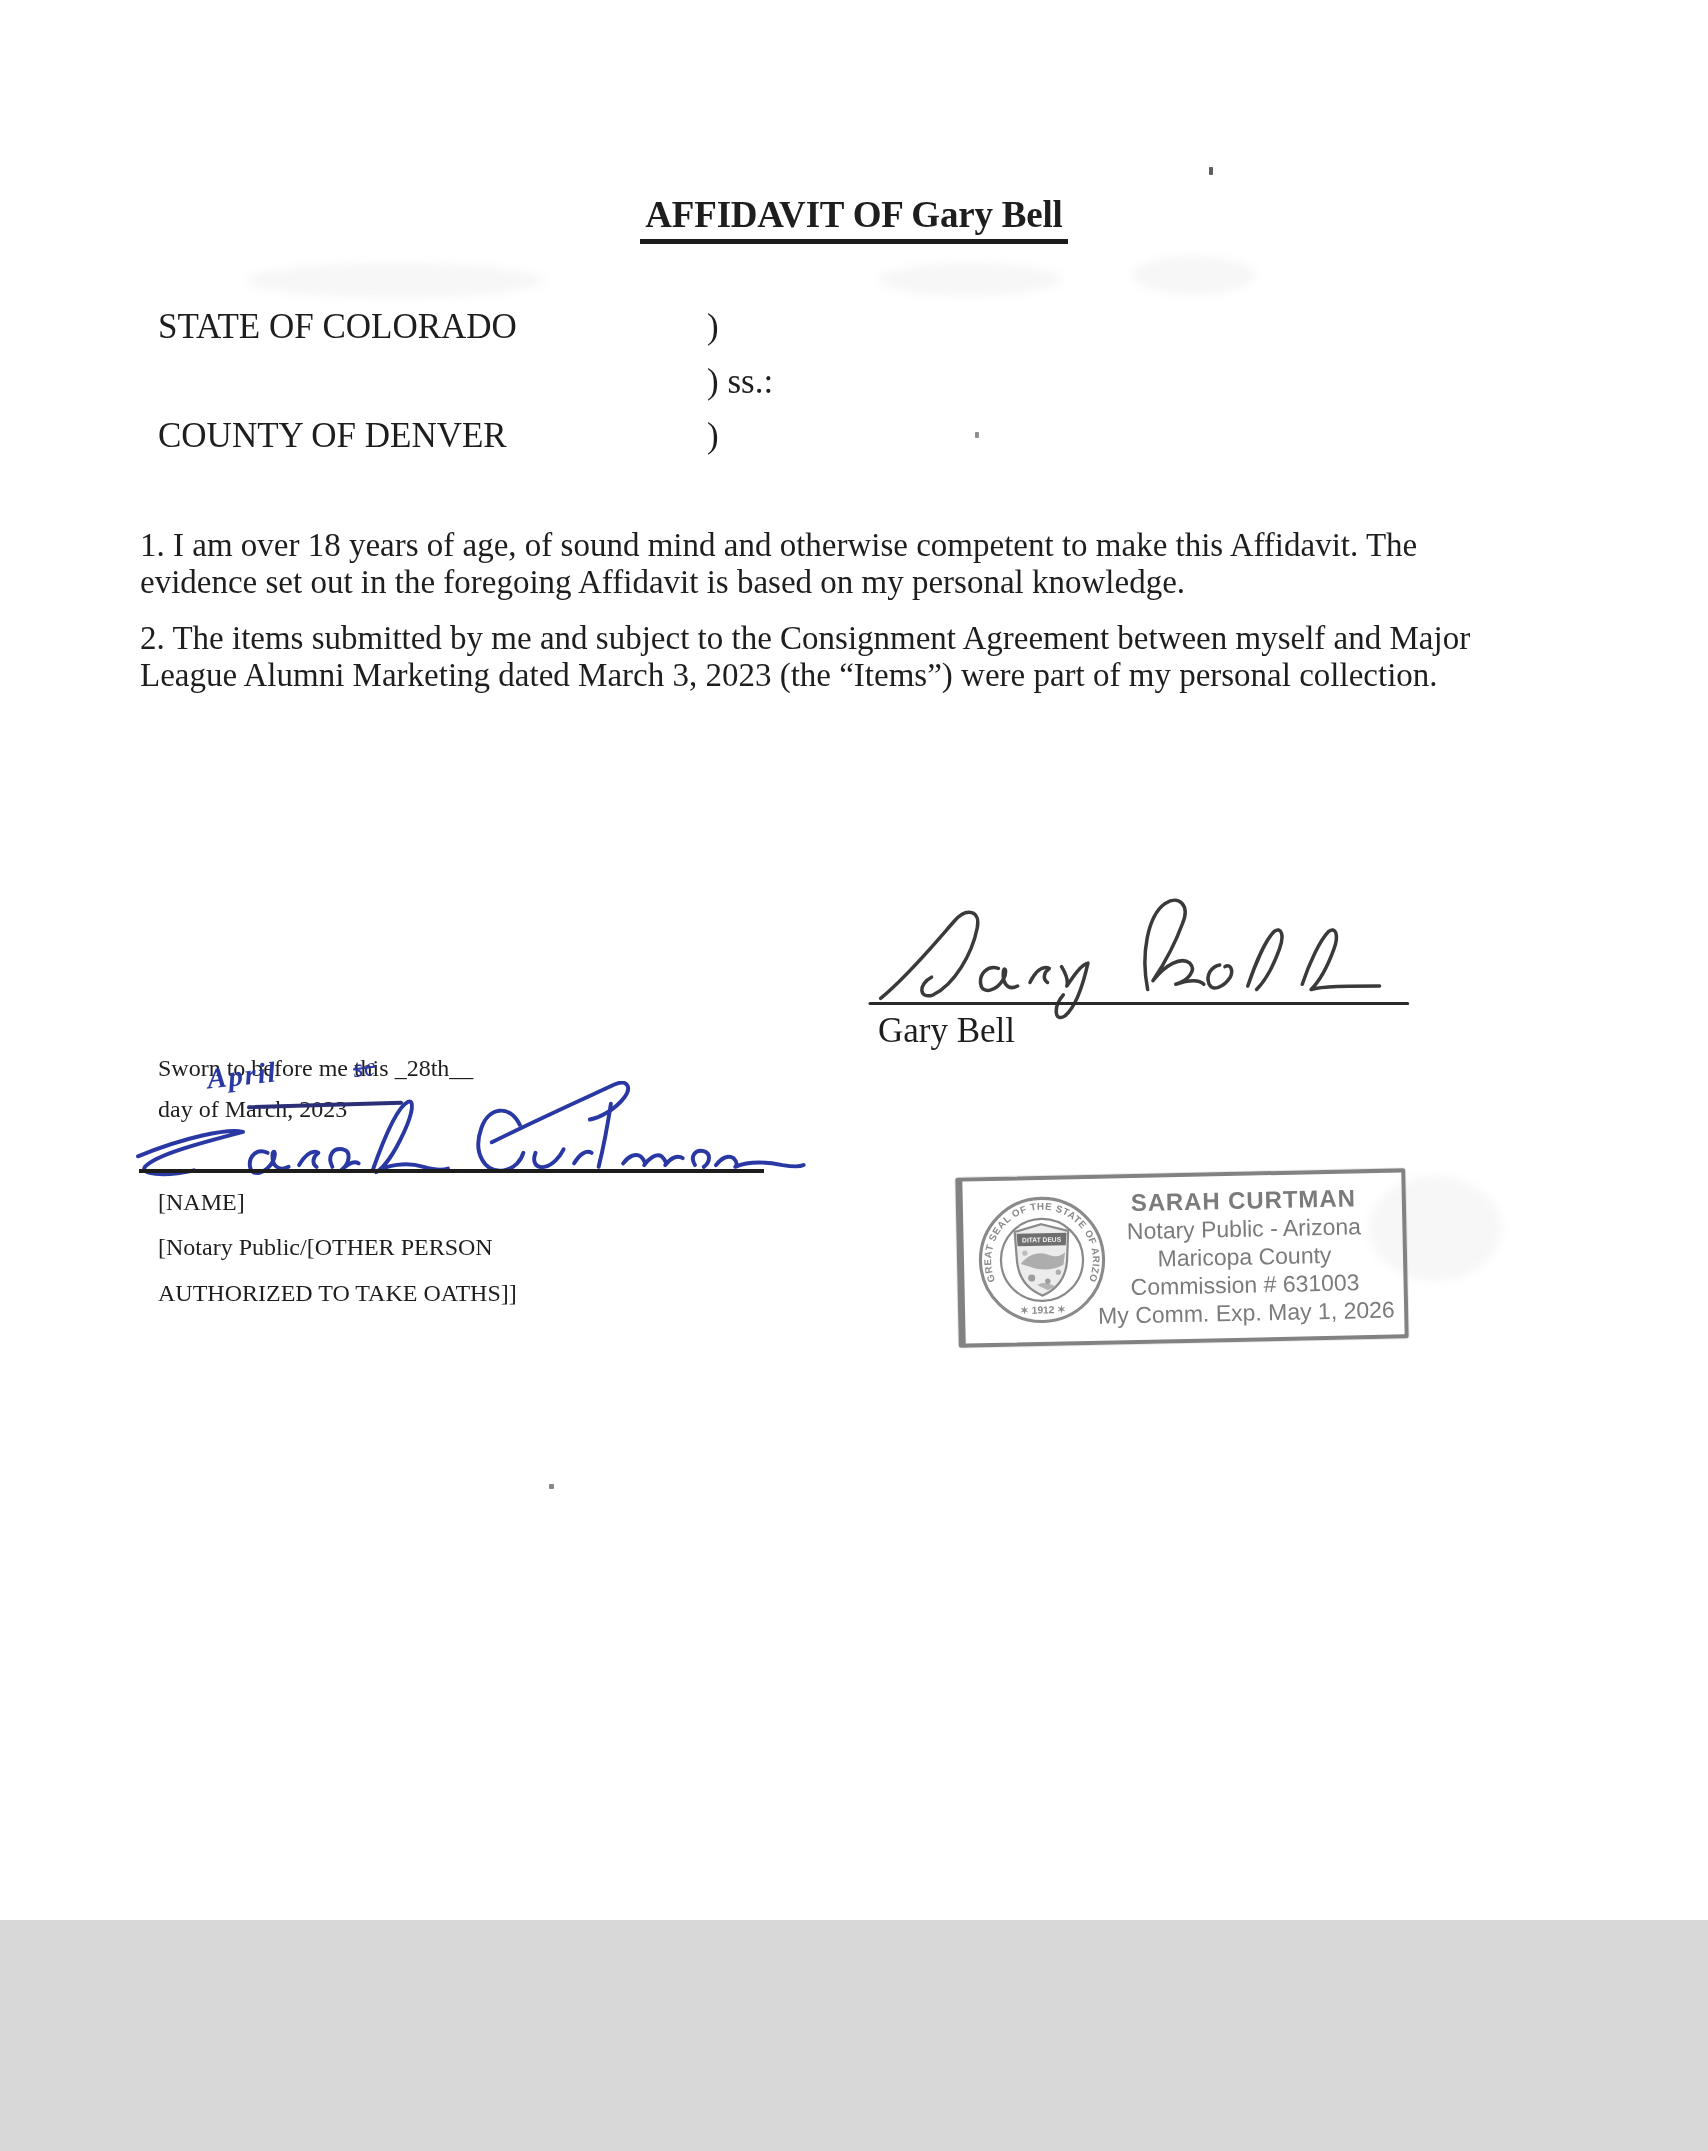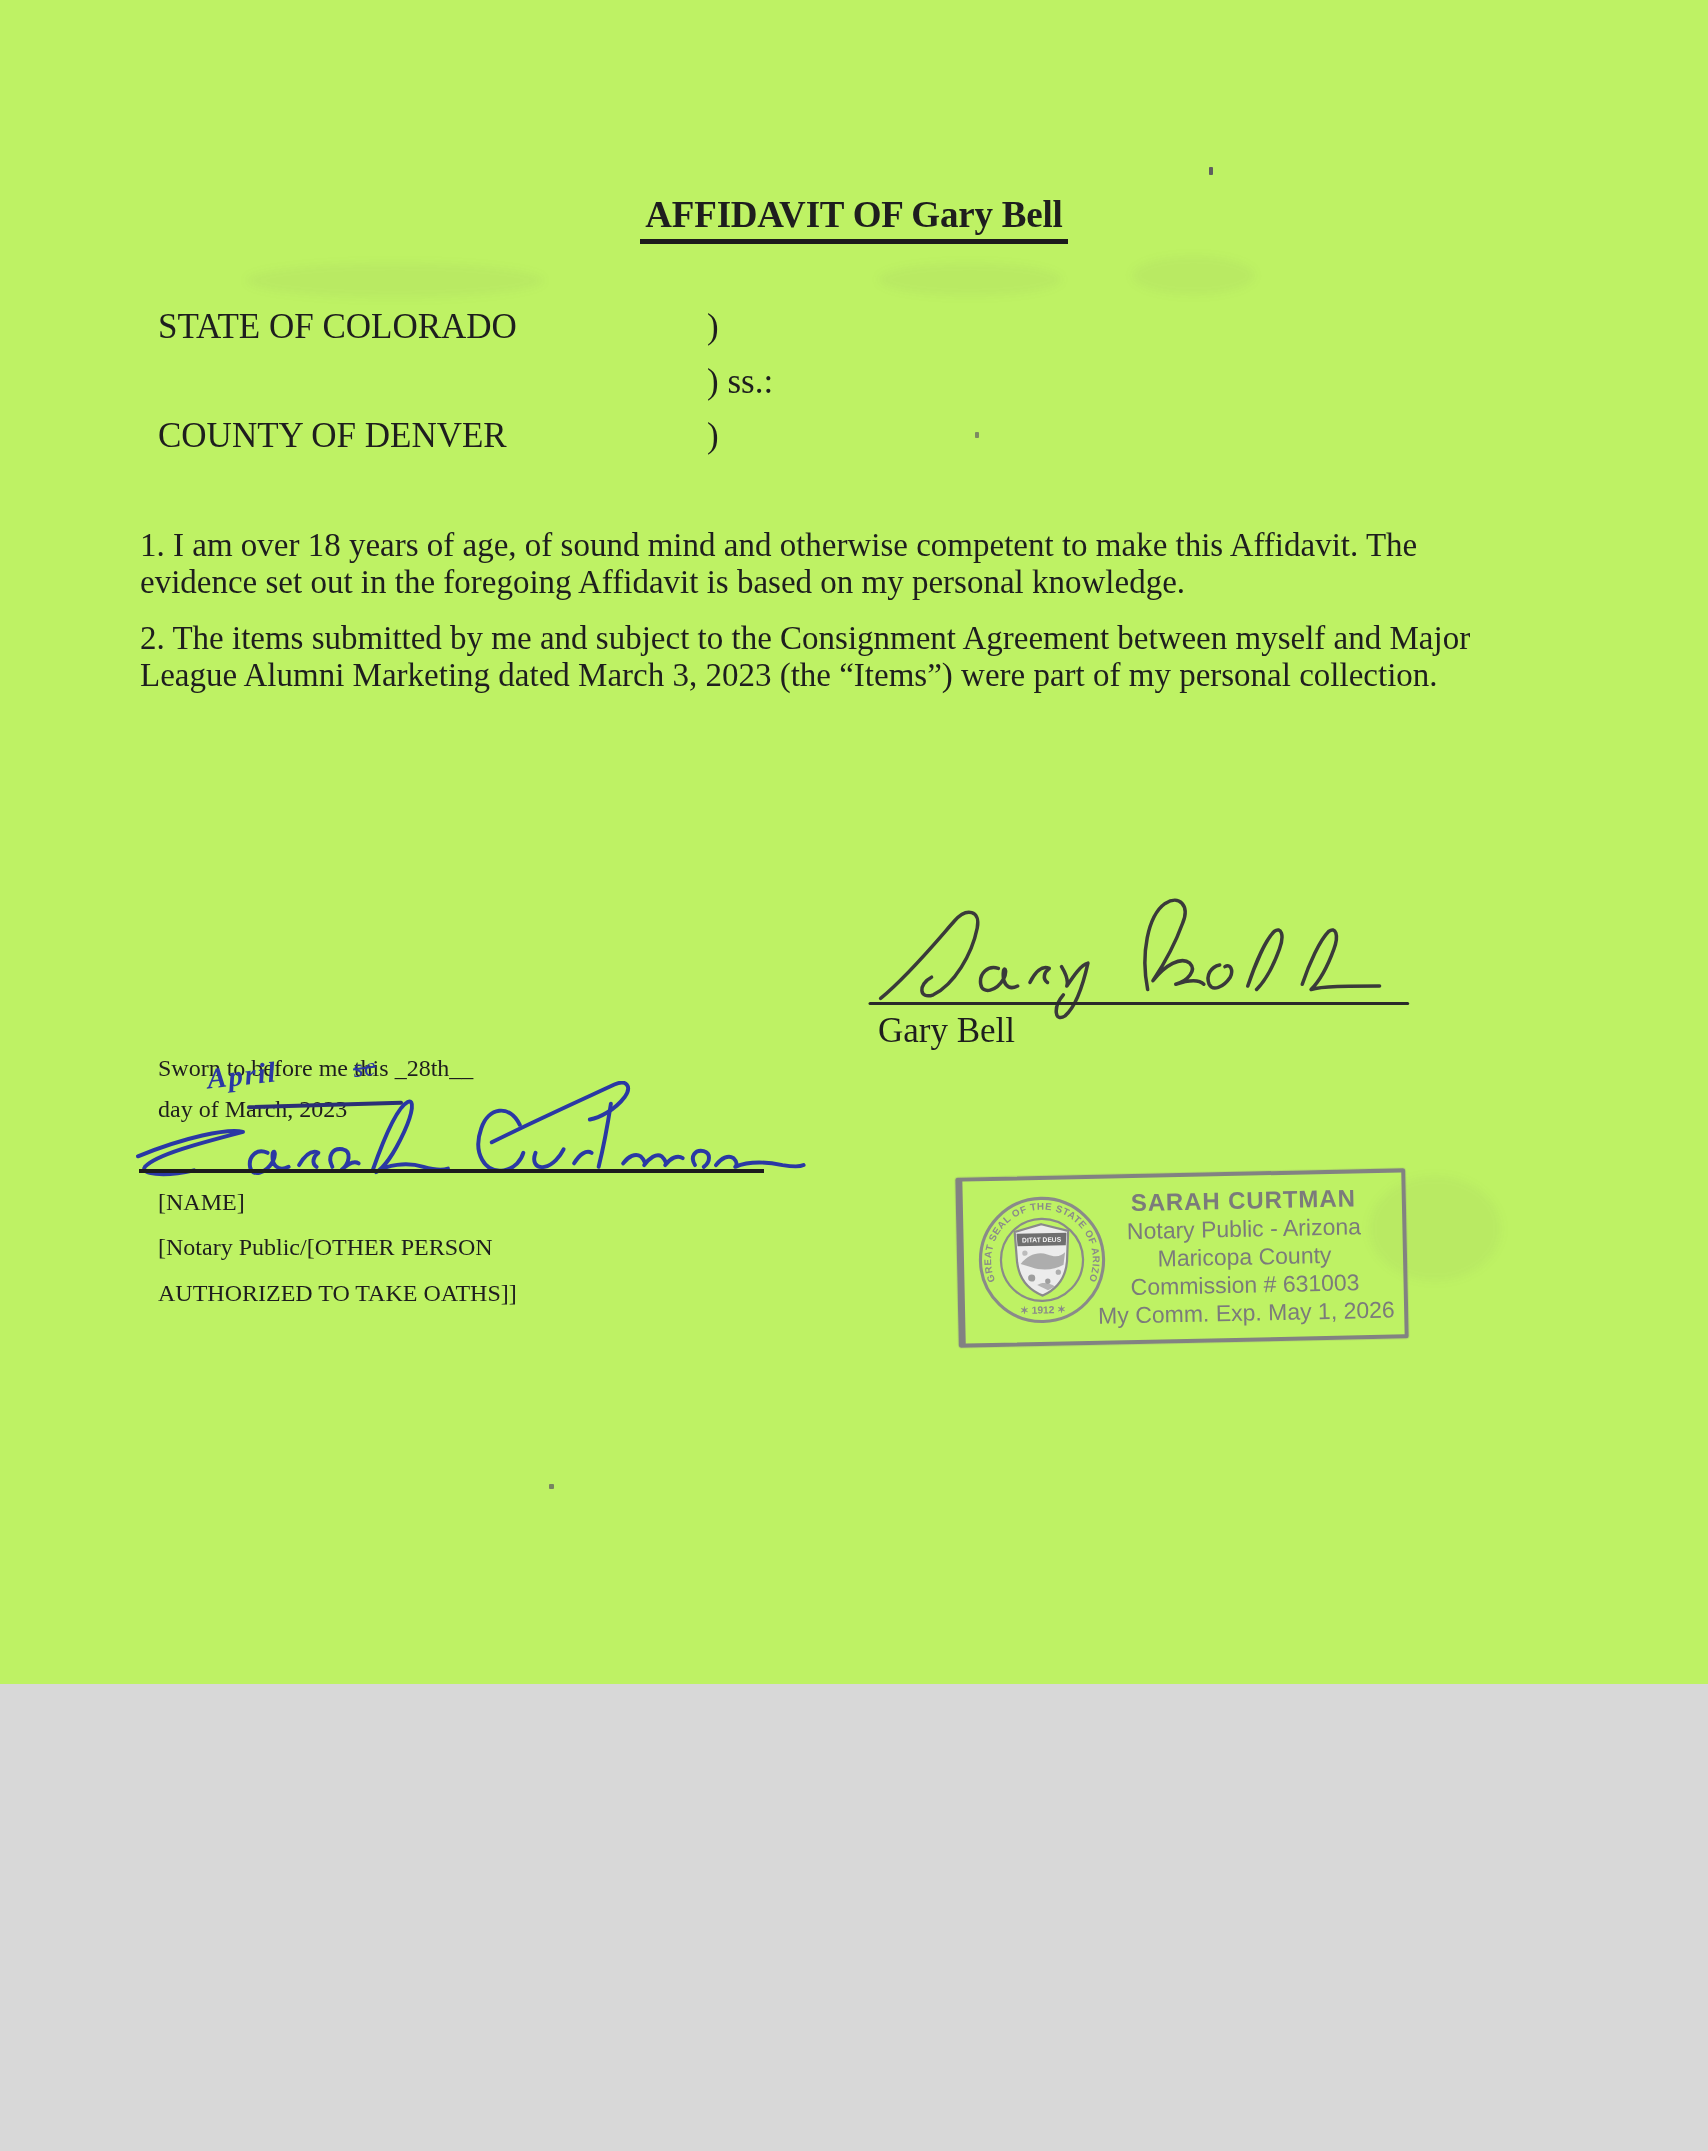--- a/index.html
+++ b/index.html
@@ -1,19 +1,19 @@
 <!DOCTYPE html>
 <html style="font-size:14px"><head>
 <meta charset="utf-8">
 <style>
   html,body{margin:0;padding:0;background:#d8d8d8;}
   #page{
     position:relative;
-    width:1708px;height:1684px;
-    background:#bef264;
+    width:1708px;height:1920px;
+    background:#ffffff;
     overflow:hidden;
     font-family:"Liberation Serif", serif;
     color:#1e1e1e;
   }
   .abs{position:absolute;}
   .nowrap{white-space:nowrap;}
   
   #title{
     left:0;top:193px;width:1708px;text-align:center;
   }

